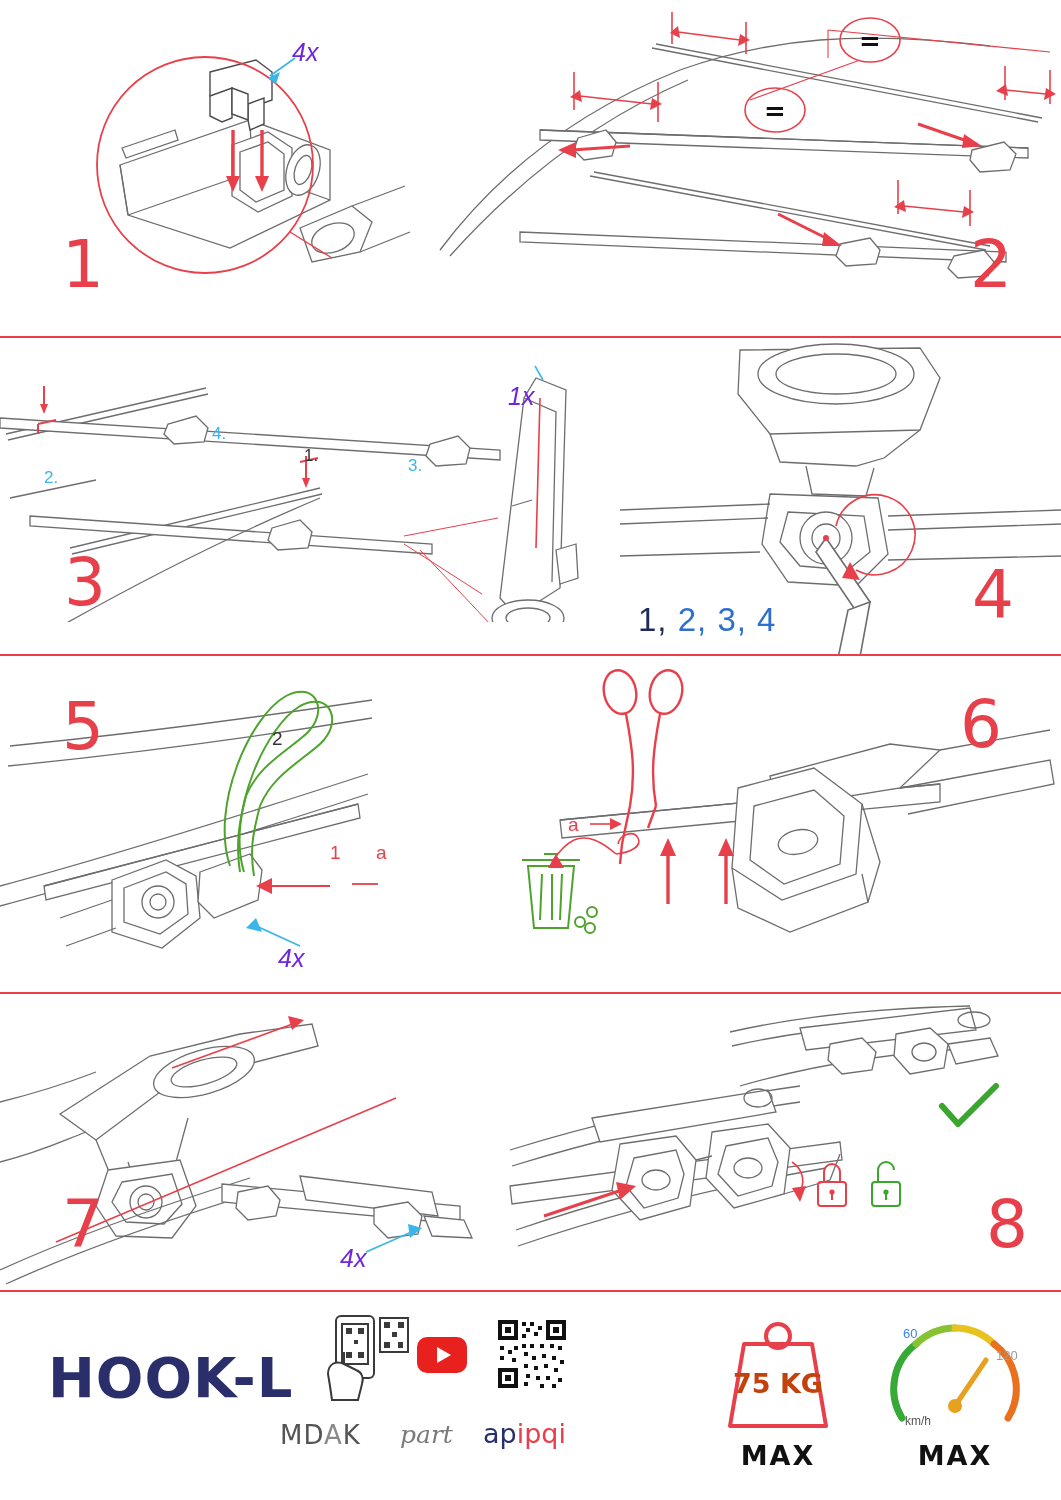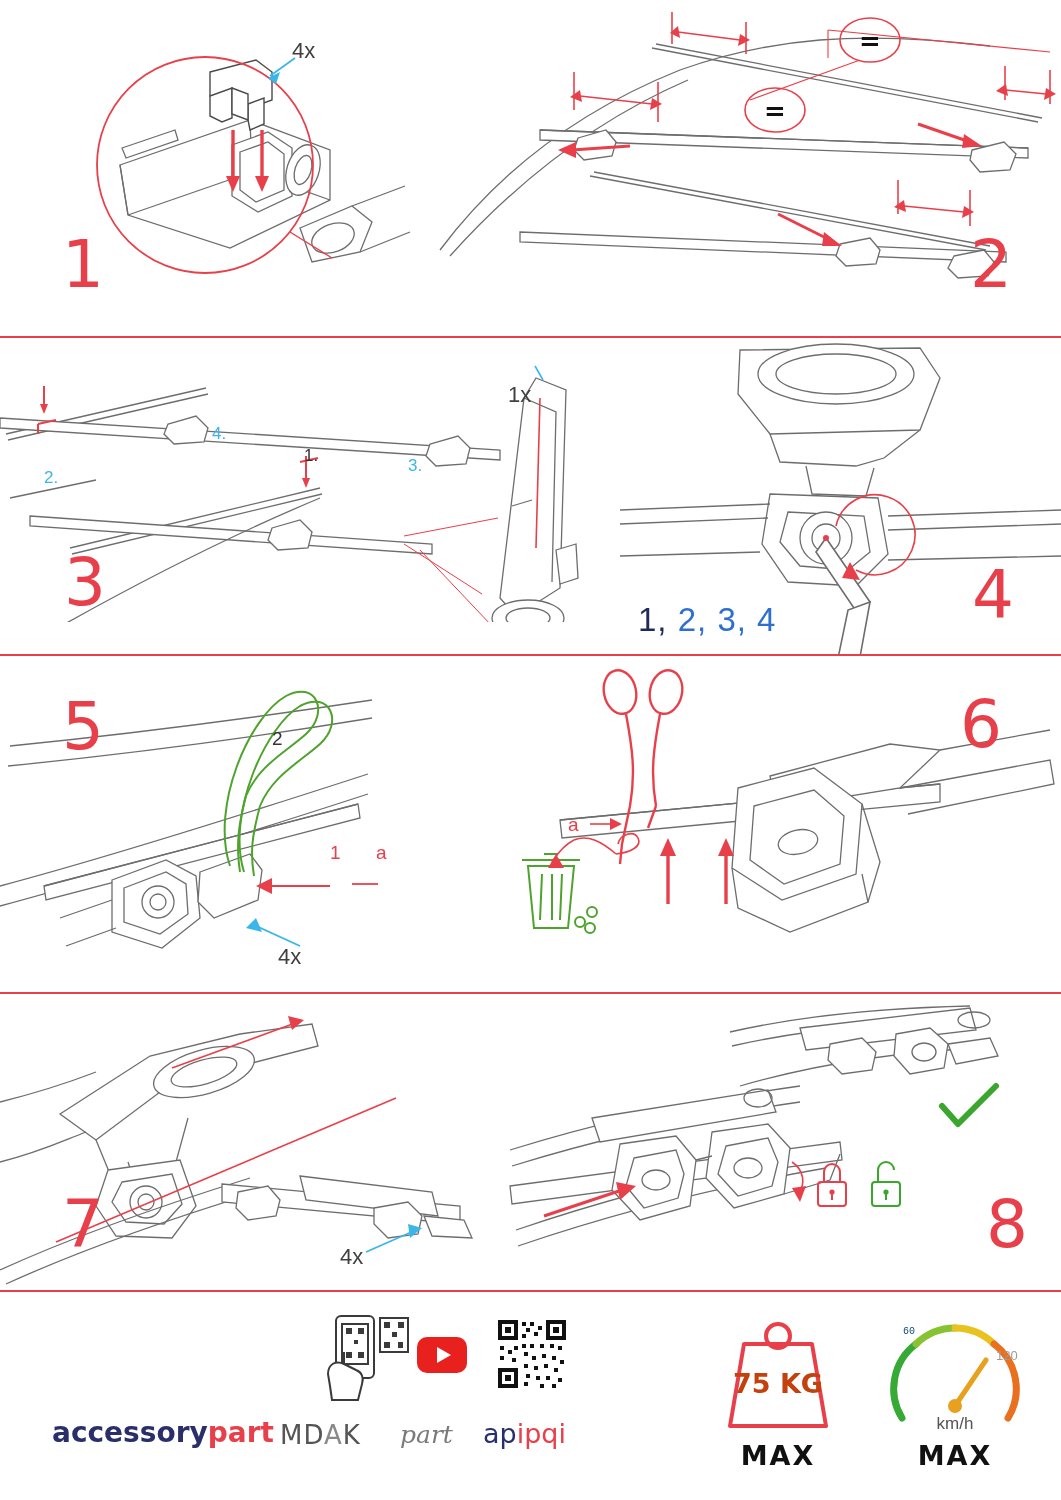--- a/index.html
+++ b/index.html
@@ -15,23 +15,24 @@
     position:absolute;
     font-family:"DejaVu Sans",sans-serif;
     color:#e8404a;
     font-size:66px;
     font-weight:400;
     line-height:1;
     letter-spacing:0px;
   }
   .qty{
     position:absolute;
-    color:#404040;
-    font-size:22px;
+    color:#6d28d9;
+    font-size:25px;
     font-family:"Liberation Sans",sans-serif;
+    font-style:italic;
   }
   .smalllabel{
     position:absolute;
     font-size:15px;
     font-family:"Liberation Sans",sans-serif;
   }
   .label-red{color:#e8404a;}
   .label-blue{color:#3cb6e8;}
   .label-dark{color:#333;}
 
@@ -81,24 +82,24 @@
   }
   .maxspeed-label{
     position:absolute;left:895px;top:150px;width:120px;text-align:center;
     font-family:"DejaVu Sans",sans-serif;font-size:27px;font-weight:700;color:#111;letter-spacing:2px;
   }
   .kgtext{
     position:absolute;left:708px;top:78px;width:140px;text-align:center;
     font-family:"DejaVu Sans",sans-serif;font-size:27px;font-weight:700;color:#c2410c;letter-spacing:0px;
   }
   .kmh{
-    position:absolute;left:905px;top:124px;width:100px;text-align:center;
-    font-size:17px;color:#555;
-  }
-  .spd60{position:absolute;left:903px;top:36px;font-size:10px;color:#0c4a6e;font-family:Liberation Mono, monospace;}
+    position:absolute;left:905px;top:124px;width:100px;text-align:left;
+    font-size:12px;color:#555;
+  }
+  .spd60{position:absolute;left:903px;top:36px;font-size:13px;color:#3b82f6;}
   .spd120{position:absolute;left:996px;top:58px;font-size:13px;color:#9c9c9c;text-align:center;}
   svg{display:block;}
 </style>
 </head>
 <body>
 
 <div class="sheet">
 
   <div class="divider" style="top:336px;"></div>
   <div class="divider" style="top:654px;"></div>
@@ -540,23 +541,21 @@
 
       <g stroke="#3aa62e" stroke-width="6" fill="none" stroke-linecap="round" stroke-linejoin="round">
         <path d="M442 112 L458 130 L496 92"></path>
       </g>
     </svg>
     <div class="stepnum" style="left:486px;top:198px;">8</div>
   </div>
 
   <div class="footer">
 
-    <div class="accessory">
-      <span>accessory</span><span class="part">part</span>
-    </div>
+    <div class="brand">HOOK-L</div>
 
     <svg style="position:absolute;left:322px;top:22px;" width="90" height="96" viewBox="0 0 90 96">
       <g fill="none" stroke="#3a3a3a" stroke-width="2">
         <rect x="14" y="4" width="38" height="62" rx="5" fill="#fff"></rect>
         <rect x="20" y="12" width="26" height="40" fill="#fff"></rect>
         <path d="M24 16 h6 v6 h-6 z M36 16 h6 v6 h-6 z M24 40 h6 v6 h-6 z M36 40 h6 v6 h-6 z M32 28 h4 v4 h-4 z" fill="#3a3a3a" stroke="none"></path>
         <path d="M6 62 C6 52 14 48 22 52 L34 58 C40 60 42 66 40 72 L36 88 L10 88 L8 74 Z" fill="#fff"></path>
         <path d="M22 52 L22 40"></path>
       </g>
       <g fill="none" stroke="#3a3a3a" stroke-width="2">

